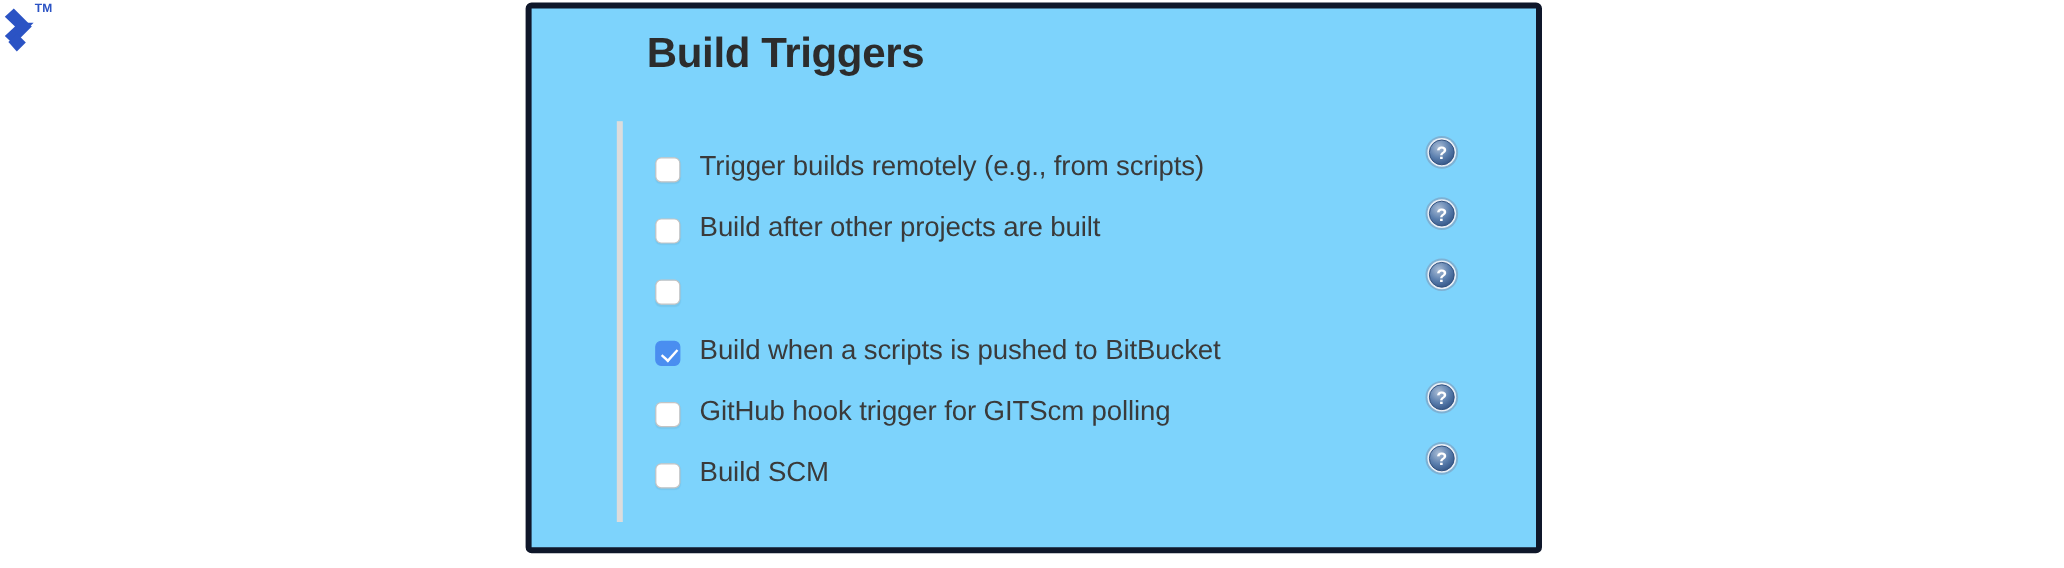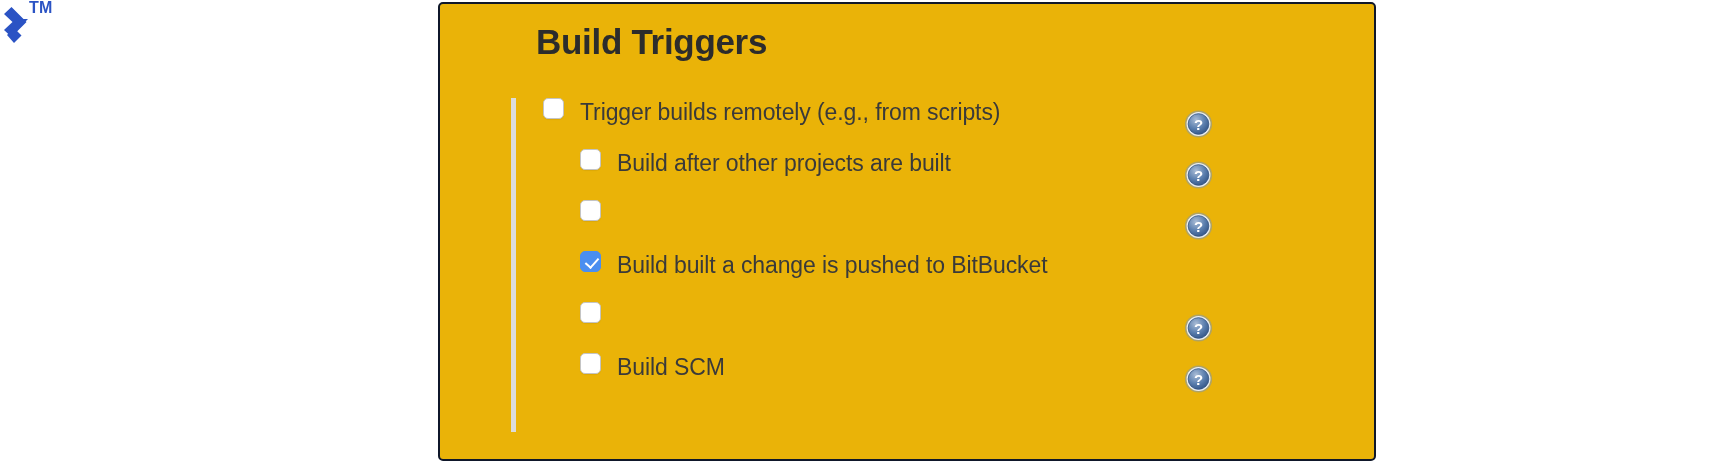--- a/index.html
+++ b/index.html
@@ -31,37 +31,37 @@
     position: absolute;
     left: 0;
     top: 4px;
     width: 34px;
     height: 40px;
   }
   .logo-tm {
     position: absolute;
     left: 27px;
     top: 1px;
-    font-size: 16px;
+    font-size: 10px;
     font-weight: bold;
     letter-spacing: 0.2px;
     color: #2b53c4;
     font-family: "Liberation Sans", sans-serif;
     line-height: 12px;
   }
 
   
   .panel {
     position: absolute;
     left: 438px;
     top: 2px;
-    width: 938px;
+    width: 847px;
     height: 459px;
-    background: #eab308;
-    border: 2px solid #0f172a;
+    background: #7dd3fc;
+    border: 5px solid #0f172a;
     border-radius: 5px;
   }
 
   .panel-title {
     position: absolute;
     left: 96px;
     top: 16px;
     font-size: 35px;
     font-weight: bold;
     color: #2c2c2c;
@@ -77,23 +77,23 @@
     top: 94px;
     width: 760px;
     height: 334px;
     border-left: 5px solid #dcdcdc;
   }
 
   .trigger-row {
     position: relative;
     height: 51px;
     display: flex;
-    align-items: flex-start;
-  }
-  .trigger-row + .trigger-row { margin-top: 0px; margin-left: 37px; }
+    align-items: flex-end;
+  }
+  .trigger-row + .trigger-row { margin-top: 0px; }
 
   .cb {
     position: relative;
     flex: 0 0 auto;
     width: 21px;
     height: 21px;
     margin-left: 27px;
     border-radius: 5px;
     background: #ffffff;
     border: 1px solid #c4c4c4;
@@ -191,26 +191,27 @@
           <circle cx="16" cy="16" r="15" fill="#7e95b2" opacity="0.55"></circle>
           <circle cx="16" cy="16" r="13.2" fill="#e9eef5"></circle>
           <circle cx="16" cy="16" r="11.4" fill="url(#hg1)"></circle>
           <circle cx="16" cy="16" r="11.4" fill="none" stroke="#32527f" stroke-width="0.9"></circle>
           <text x="16" y="22.4" text-anchor="middle" font-family="Liberation Sans, sans-serif" font-size="16.5" font-weight="bold" fill="#ffffff">?</text>
         </svg>
       </div>
 
       <div class="trigger-row">
         <span class="cb checked"></span>
-        <span class="trigger-label">Build built a change is pushed to BitBucket</span>
-
-      </div>
-
-      <div class="trigger-row">
-        <span class="cb"></span>
+        <span class="trigger-label">Build when a scripts is pushed to BitBucket</span>
+
+      </div>
+
+      <div class="trigger-row">
+        <span class="cb"></span>
+        <span class="trigger-label">GitHub hook trigger for GITScm polling</span>
         <svg class="help-icon" viewBox="0 0 32 32" xmlns="http://www.w3.org/2000/svg">
           <circle cx="16" cy="16" r="15" fill="#7e95b2" opacity="0.55"></circle>
           <circle cx="16" cy="16" r="13.2" fill="#e9eef5"></circle>
           <circle cx="16" cy="16" r="11.4" fill="url(#hg1)"></circle>
           <circle cx="16" cy="16" r="11.4" fill="none" stroke="#32527f" stroke-width="0.9"></circle>
           <text x="16" y="22.4" text-anchor="middle" font-family="Liberation Sans, sans-serif" font-size="16.5" font-weight="bold" fill="#ffffff">?</text>
         </svg>
       </div>
 
       <div class="trigger-row">

